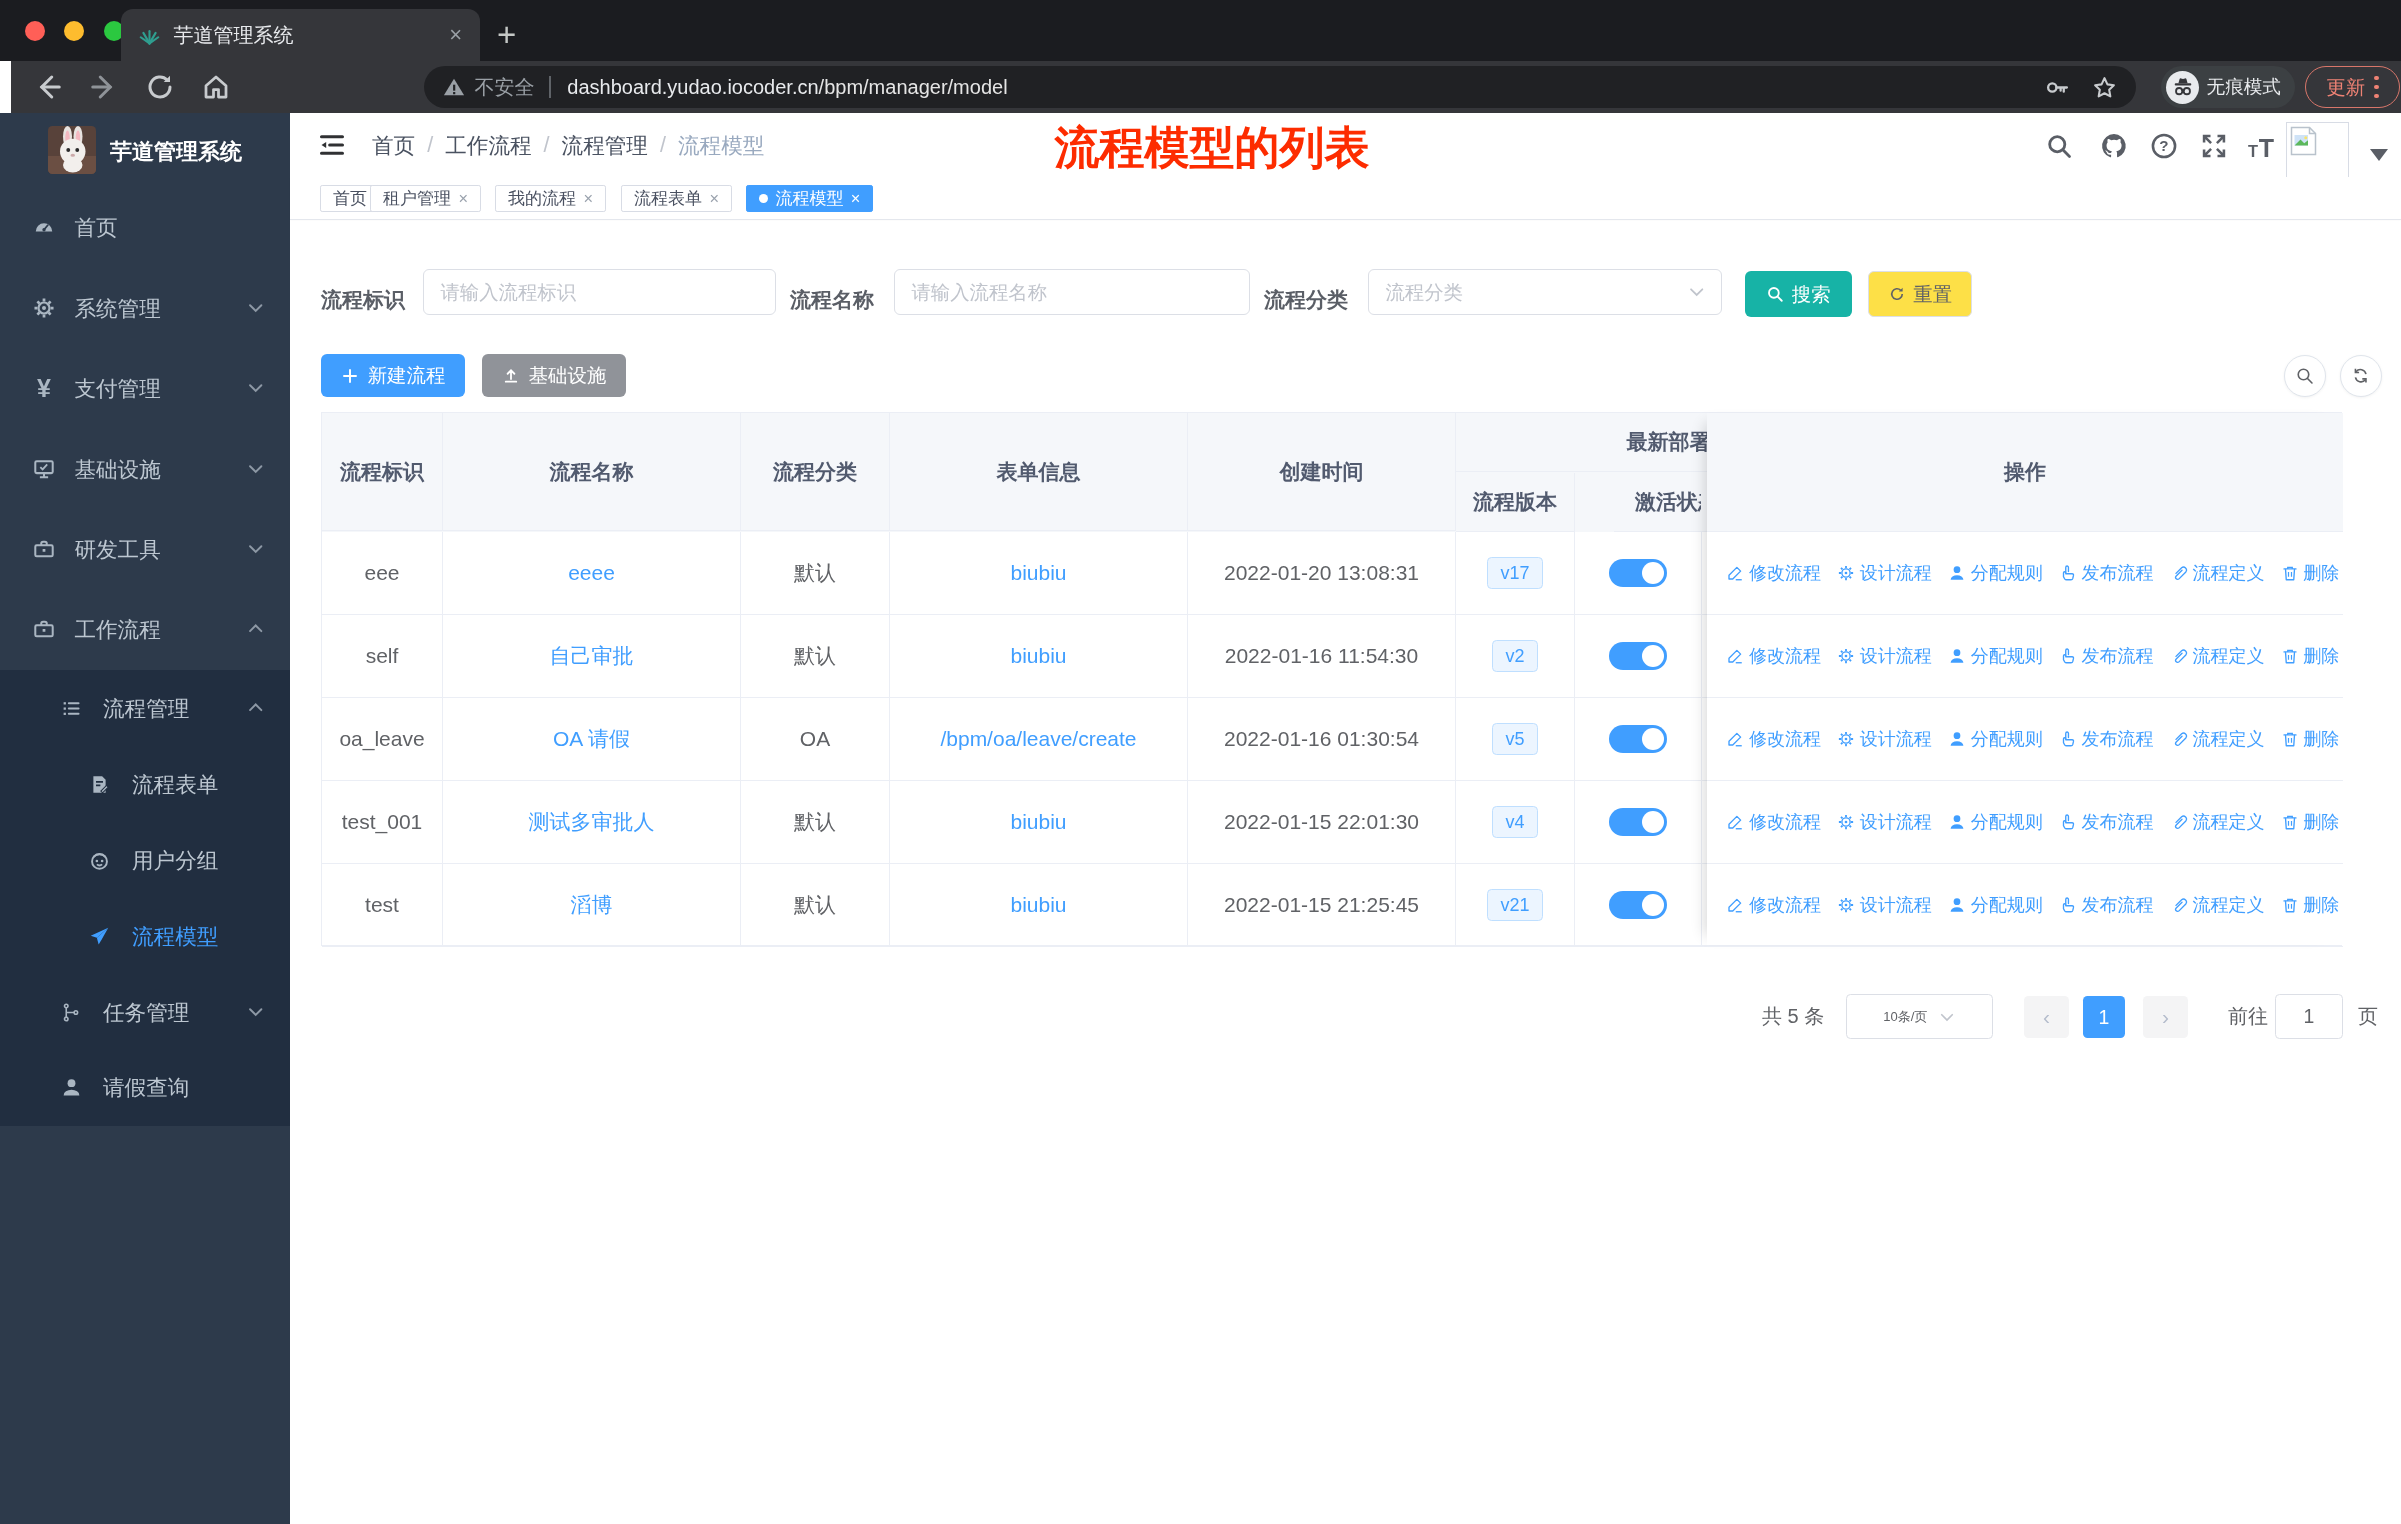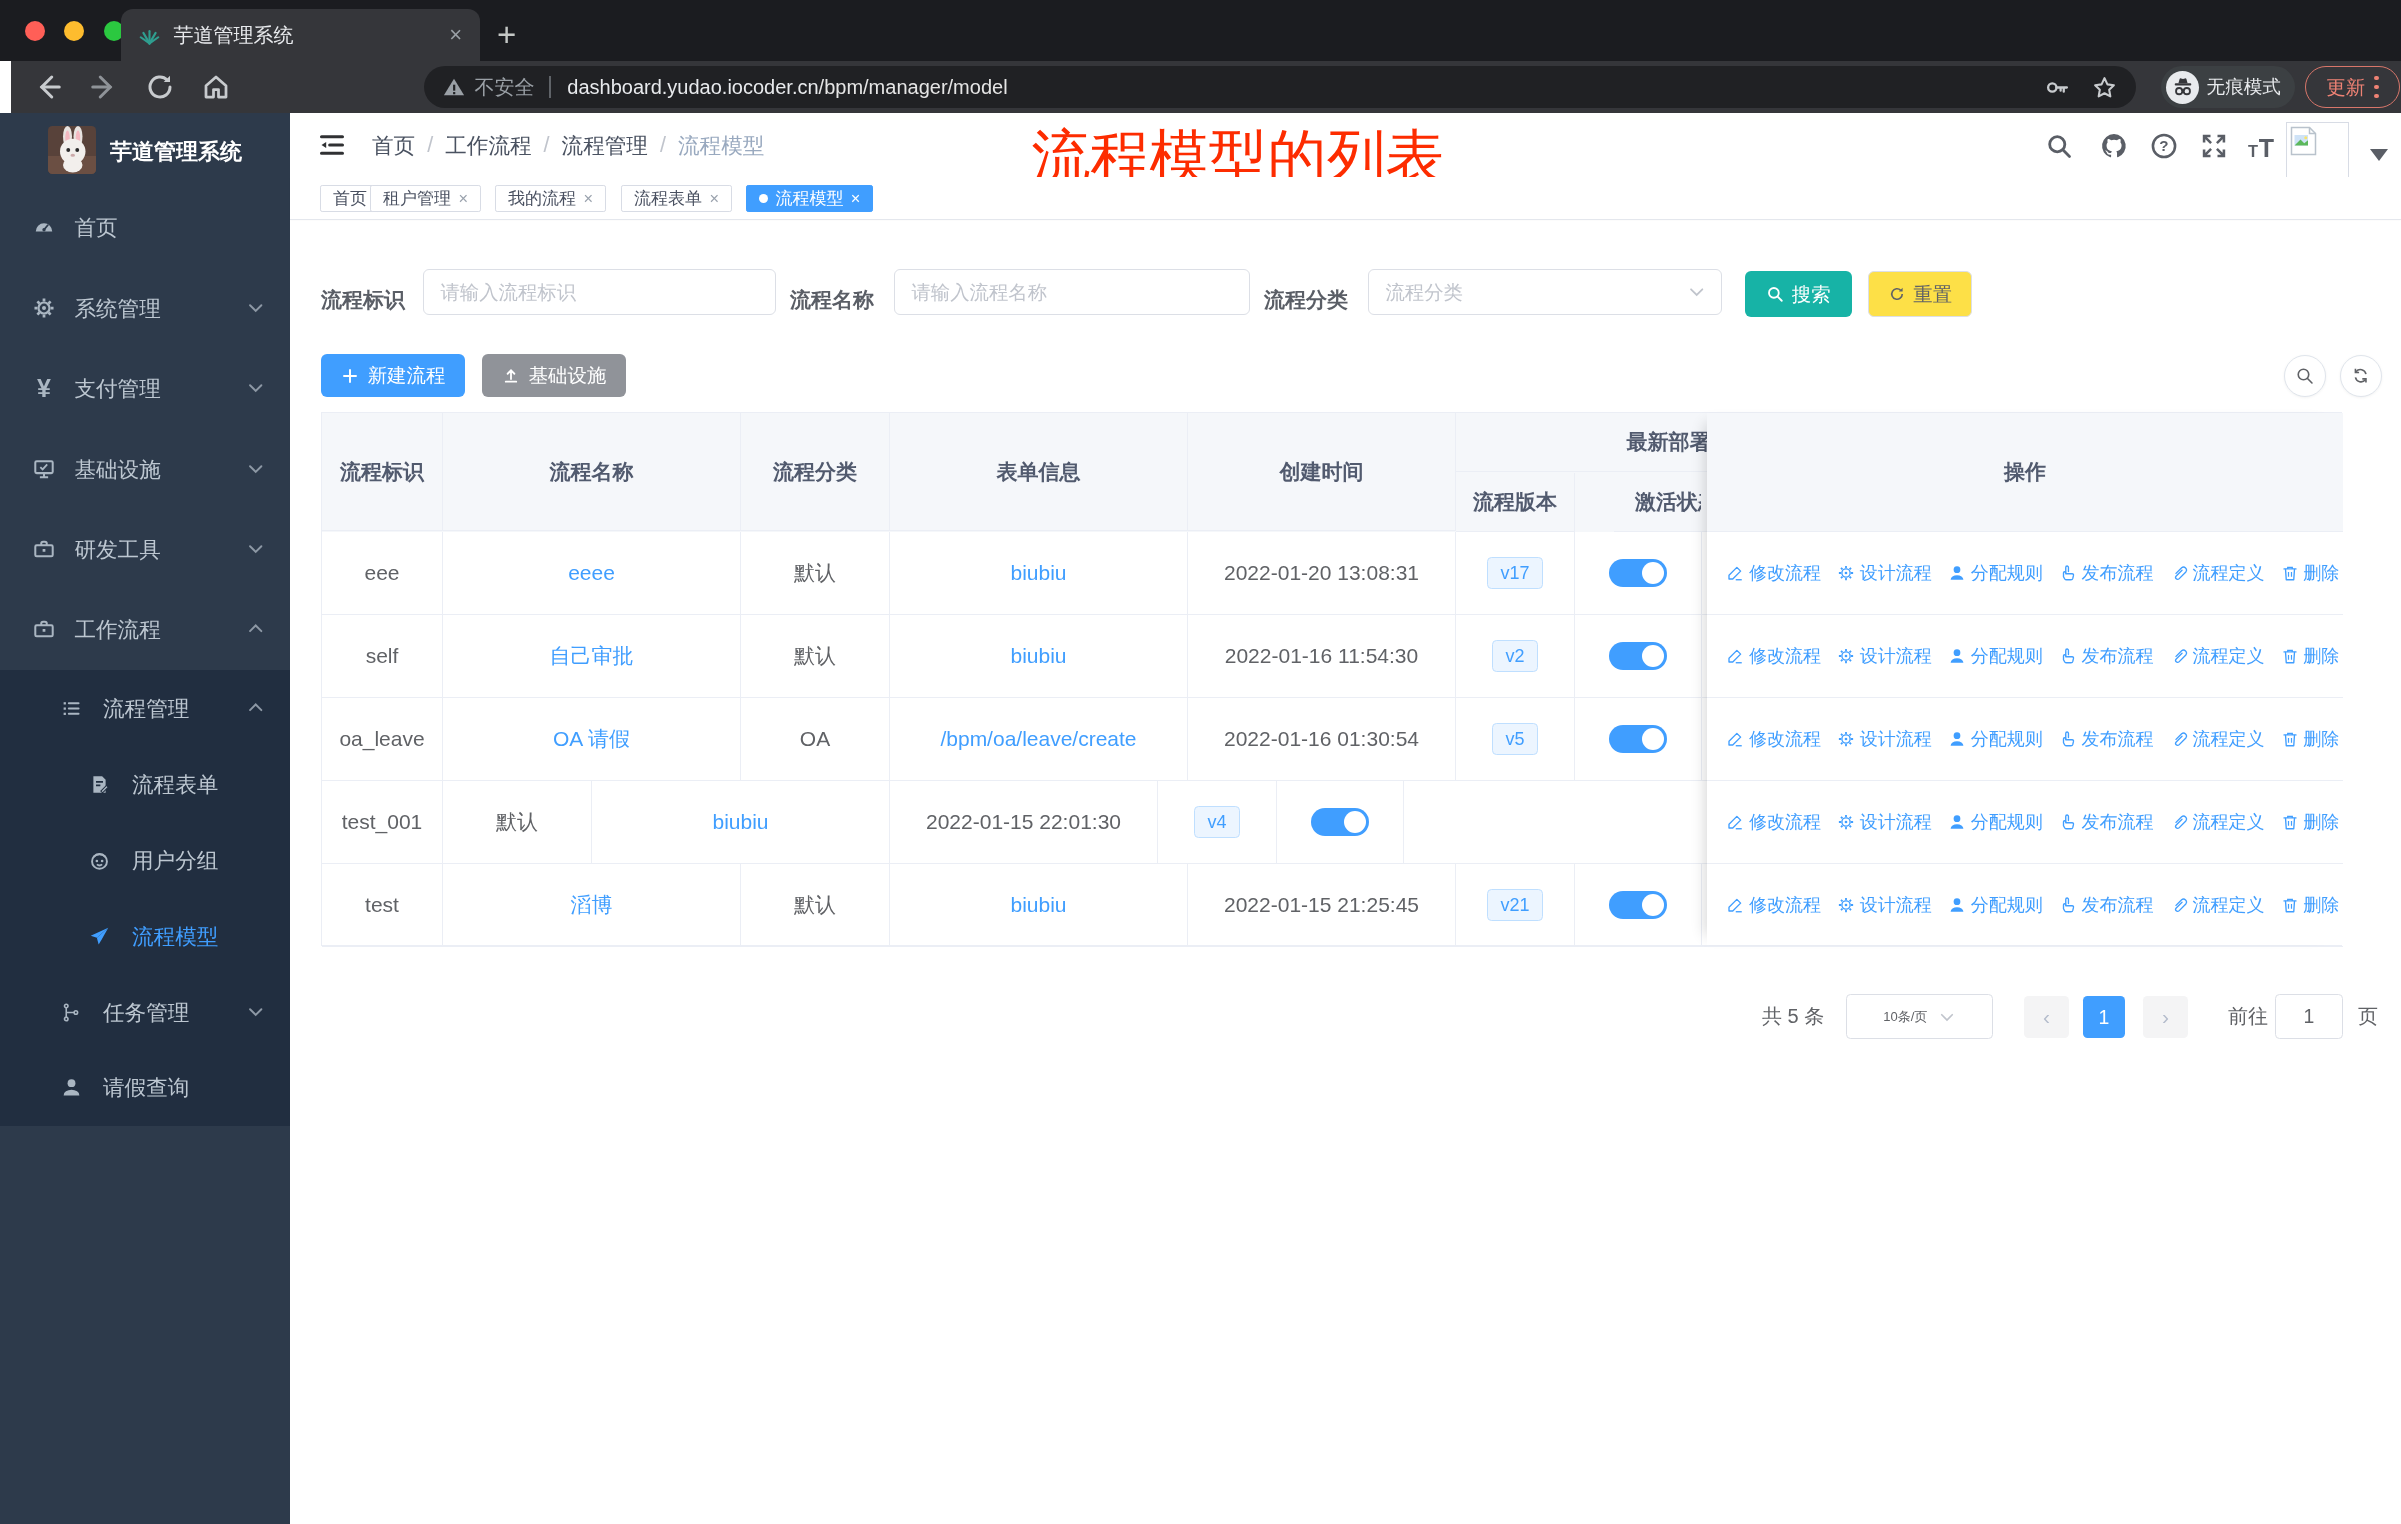--- a/index.html
+++ b/index.html
@@ -54,22 +54,22 @@
   .submenu-bg { position:absolute; left:0; top:557px; width:100%; height:456px; background:#212e40; }
   .m-item.active .lbl, .m-item.active .mic { color:#409eff; }
   .yen { font-size:25px; color:#aab6c2; margin-left:33px; width:22px; text-align:center; font-weight:600; }
 
   
   #main { position:absolute; left:290px; top:113px; width:2111px; height:1411px; background:#fff; }
   #mheader { position:absolute; left:0; top:0; width:100%; height:64px; background:#fff; }
   .hamb { position:absolute; left:28px; top:18px; width:28px; height:28px; color:#303133; }
   .bcrumb { position:absolute; left:82px; top:0; height:64px; display:flex; align-items:center; font-size:21.6px; }
   .bc-item { color:#4a5261; } .bc-sep { color:#c0c4cc; margin:0 12px; } .bc-last { color:#99a9bf; }
-  .annotation { position:absolute; left:948px; top:4.5px; transform:translateX(-50%); white-space:nowrap;
-    color:#fd2c00; font-size:59px; font-weight:400; }
+  .annotation { position:absolute; left:922px; top:4.5px; transform:translateX(-50%); white-space:nowrap;
+    color:#fd2c00; font-size:45px; font-weight:700; }
   .h-ic { position:absolute; top:19.4px; width:28px; height:28px; color:#5a5e66; }
   .fontsize-ic { position:absolute; top:21px; color:#5a5e66; font-weight:700; letter-spacing:0.7px; }
   .avatar-box { position:absolute; left:1996px; top:9px; width:63px; height:63px; border:1.5px solid #d8dce5;
     background:#fff; }
   .caret { position:absolute; left:2080px; top:36px; width:0; height:0;
     border-left:9.7px solid transparent; border-right:9.7px solid transparent; border-top:12px solid #5a5e66; }
 
   #tagsbar { position:absolute; left:0; top:64px; width:100%; height:43px; background:#fff;
     border-bottom:1.5px solid #e4e7ed; box-shadow:0 0.7px 1.5px rgba(0,0,0,.03); }
   .tag { position:absolute; top:8.2px; height:27px; border:0.7px solid #d8dce5; background:#fff; color:#495060;
@@ -612,20 +612,23 @@
                 <span class="knob"></span>
               </span>
             </div>
     <div class="td c8"></div>
   </div>
 
   <div class="trow">
     <div class="td c1">
               <span>test_001</span>
             </div>
+    <div class="td c2">
+              <a class="tlink">测试多审批人</a>
+            </div>
     <div class="td c3">
               <span>默认</span>
             </div>
     <div class="td c4">
               <a class="tlink">biubiu</a>
             </div>
     <div class="td c5">
               <span>2022-01-15 22:01:30</span>
             </div>
     <div class="td c6">

